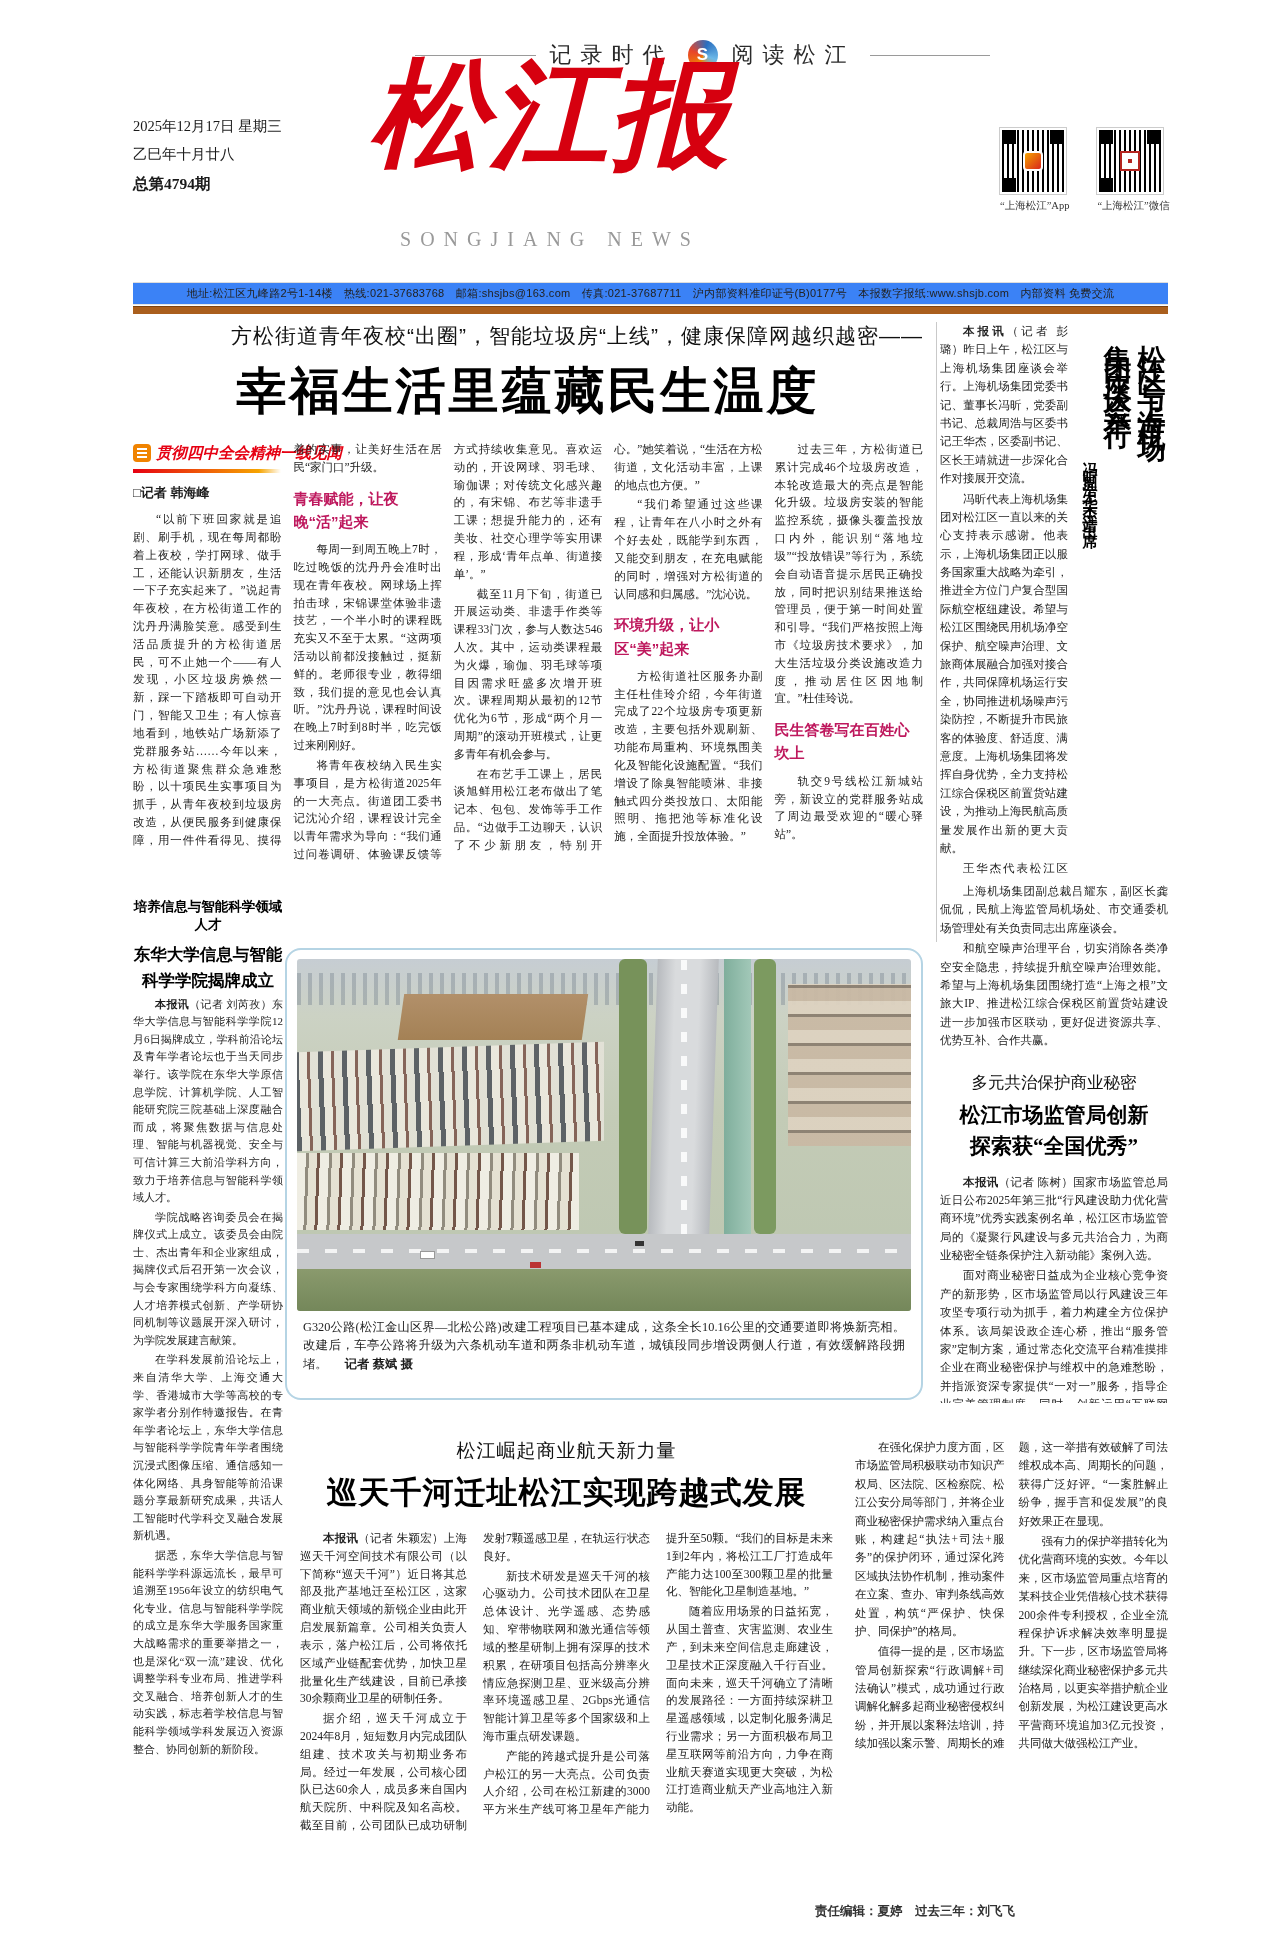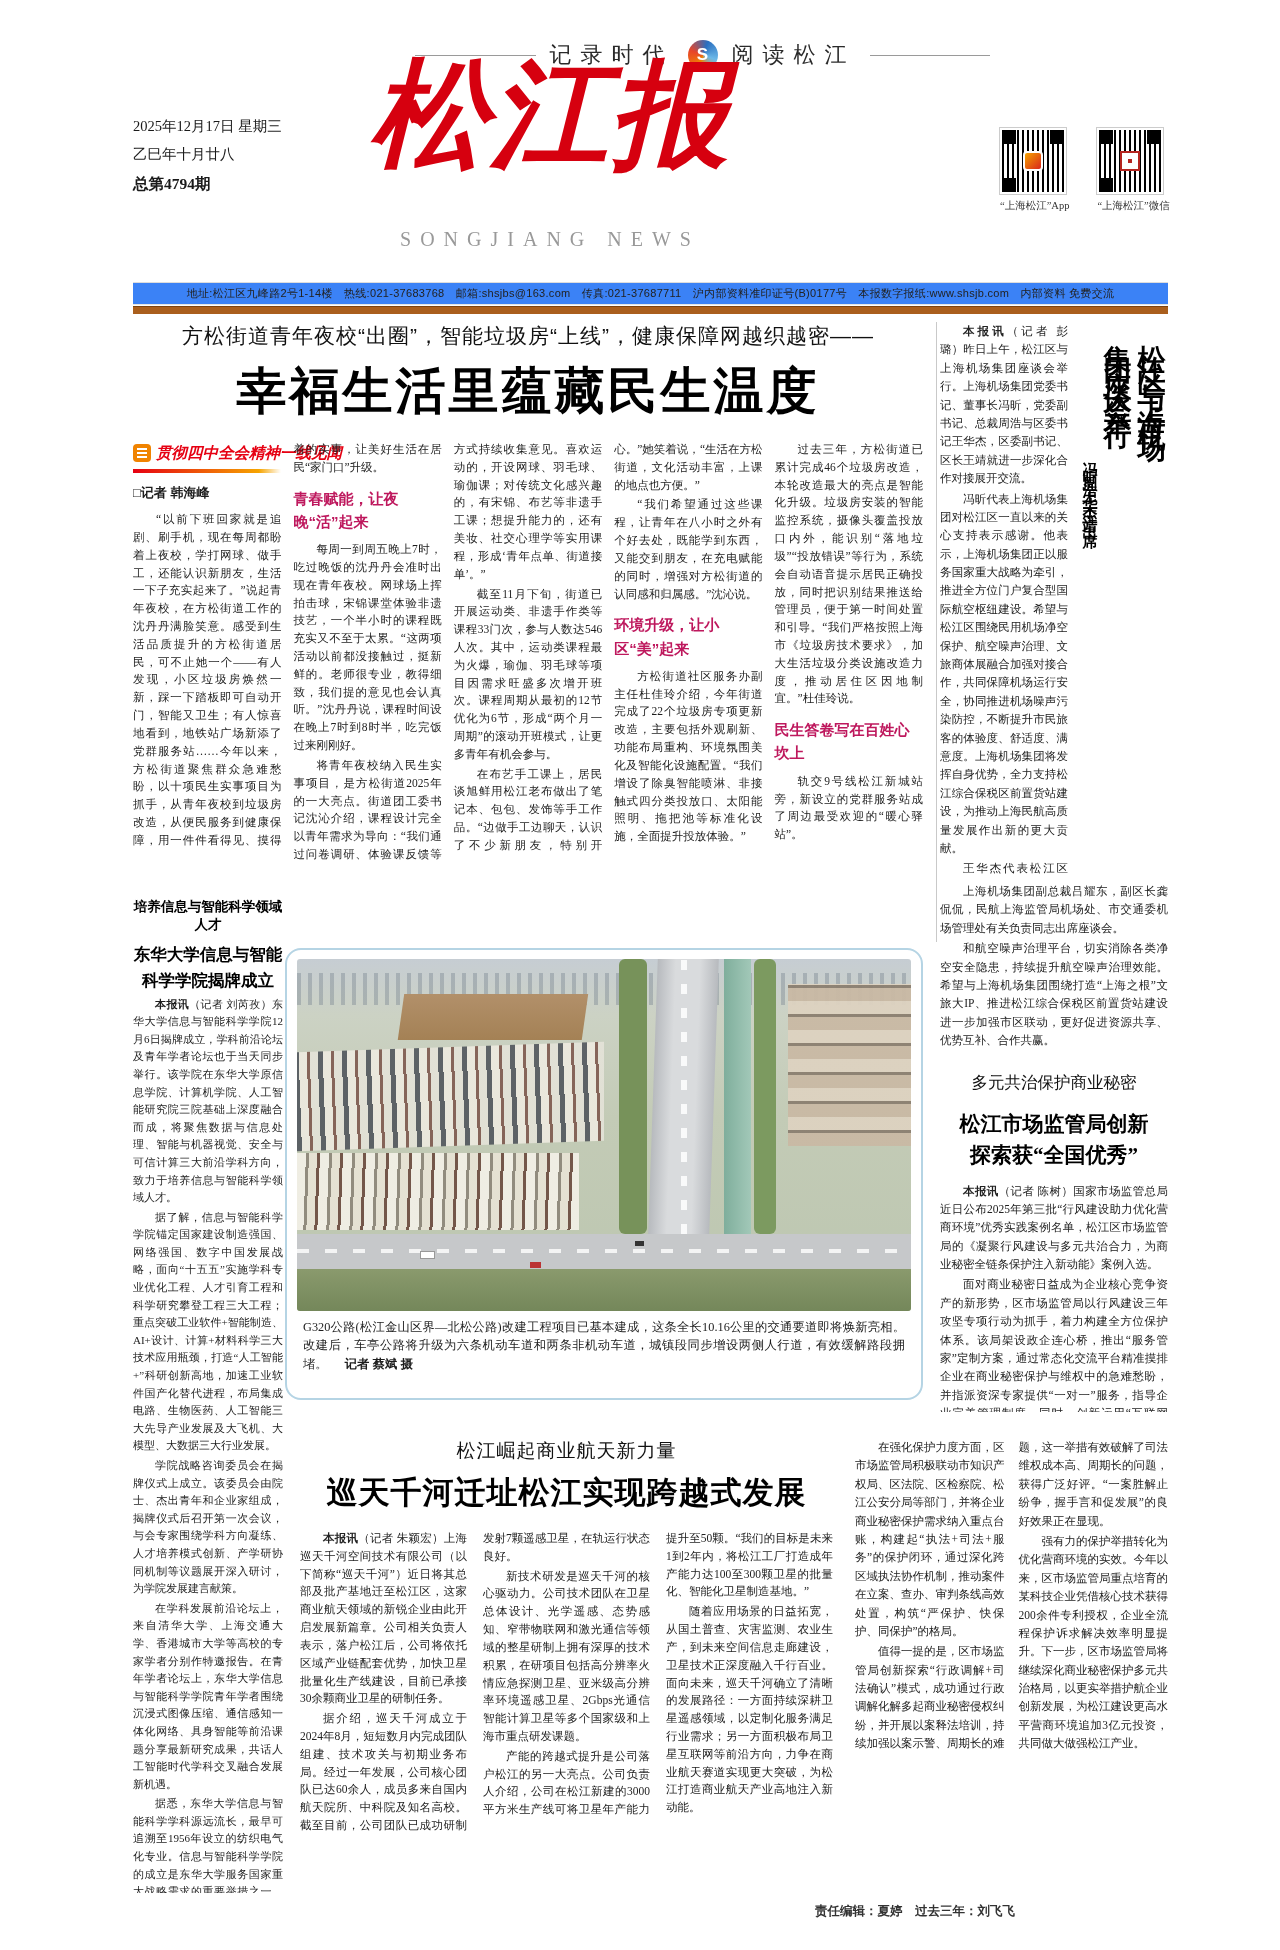--- a/index.html
+++ b/index.html
@@ -32,21 +32,21 @@
   .qr-center.app{background:linear-gradient(135deg,#f5a400,#d9261c);border-radius:4px;}
   .qr-center.wx{background:#fff;border:2px solid #b5241f;box-shadow:inset 0 0 0 6px #fff,inset 0 0 0 10px #b5241f;}
   .qr-label{margin-top:5px;font-size:10.5px;color:#333;}
   
   .info-bar{position:absolute;top:282px;left:133px;width:1035px;height:21px;background:#3b82f6;
         border-top:1px solid #ddd;border-bottom:1px solid #e5e5e2;display:flex;align-items:center;justify-content:center;
         font-family:"Liberation Sans","DejaVu Sans",sans-serif;font-size:11px;color:#222;letter-spacing:.3px;}
   .brown-bar{position:absolute;top:306px;left:133px;width:1035px;height:7px;background:#aa5f1d;border-top:1px solid #7c4310;}
   
   .main-story{position:absolute;top:322px;left:133px;width:790px;}
-  .kicker{text-align:center;font-family:"Liberation Sans","DejaVu Sans",sans-serif;
+  .kicker{text-align:right;font-family:"Liberation Sans","DejaVu Sans",sans-serif;
         font-size:21px;color:#111;letter-spacing:1px;}
   .headline{text-align:center;font-family:"Liberation Sans","DejaVu Sans",sans-serif;
         font-size:50px;font-weight:900;color:#000;letter-spacing:3px;margin-top:8px;}
   .main-body{margin-top:16px;height:468px;column-count:5;column-gap:12px;overflow:hidden;
         font-size:11.5px;line-height:1.55;text-align:justify;color:#1d1d1d;}
   .badge{break-inside:avoid;display:flex;align-items:center;gap:5px;margin-bottom:4px;}
   .badge-icon{width:18px;height:18px;border-radius:4px;background:#f08300;flex:0 0 auto;position:relative;}
   .badge-icon i{position:absolute;left:4px;right:4px;height:2px;background:#fff;}
   .badge-icon i:nth-child(1){top:4px;} .badge-icon i:nth-child(2){top:8px;} .badge-icon i:nth-child(3){top:12px;}
   .badge-text{font-family:"Liberation Sans","DejaVu Sans",sans-serif;font-style:italic;font-weight:900;
@@ -107,21 +107,21 @@
   .air-row{display:flex;height:556px;}
   .air-body{flex:1;overflow:hidden;font-size:11.5px;line-height:1.6;text-align:justify;padding-right:8px;}
   .air-vertical{width:92px;writing-mode:vertical-rl;}
   .vh-line{display:block;font-family:"Liberation Sans","DejaVu Sans",sans-serif;font-weight:900;
         font-size:28px;letter-spacing:13px;color:#000;line-height:34px;}
   .vh-sub{display:block;font-family:"Liberation Sans","DejaVu Sans",sans-serif;font-weight:700;
         font-size:15px;letter-spacing:7px;padding-top:128px;line-height:20px;color:#000;}
   .air-cont{margin-top:4px;font-size:11.5px;line-height:1.6;text-align:justify;}
   .market{margin-top:22px;}
   .mk-kicker{text-align:center;font-family:"Liberation Sans","DejaVu Sans",sans-serif;font-size:16.5px;color:#111;}
-  .mk-headline{text-align:center;font-weight:900;font-size:21px;line-height:1.5;color:#000;margin-top:15px;
+  .mk-headline{text-align:center;font-weight:900;font-size:21px;line-height:1.5;color:#000;margin-top:6px;
         font-family:"Liberation Serif","DejaVu Serif",serif;}
   .mk-body{margin-top:10px;height:230px;overflow:hidden;font-size:11.5px;line-height:1.6;text-align:justify;}
   .bottom-right{position:absolute;top:1438px;left:855px;width:313px;height:457px;overflow:hidden;
         column-count:2;column-gap:14px;font-size:11.5px;line-height:1.6;text-align:justify;}
   
   .footer{position:absolute;top:1903px;left:815px;font-family:"Liberation Sans","DejaVu Sans",sans-serif;
         font-size:12.5px;font-weight:700;color:#333;}
 </style>
 </head>
 <body>
@@ -221,21 +221,20 @@
   </div>
 
   <div class="donghua">
     <div class="dh-kicker">培养信息与智能科学领域人才</div>
     <div class="dh-headline">
       <div>东华大学信息与智能</div>
       <div>科学学院揭牌成立</div>
     </div>
     <div class="col-body">
       <p class="p"><span class="lead">本报讯</span><span>（记者 刘芮孜）东华大学信息与智能科学学院12月6日揭牌成立，学科前沿论坛及青年学者论坛也于当天同步举行。该学院在东华大学原信息学院、计算机学院、人工智能研究院三院基础上深度融合而成，将聚焦数据与信息处理、智能与机器视觉、安全与可信计算三大前沿学科方向，致力于培养信息与智能科学领域人才。</span></p>
-      <p class="p">据了解，信息与智能科学学院锚定国家建设制造强国、网络强国、数字中国发展战略，面向“十五五”实施学科专业优化工程、人才引育工程和科学研究攀登工程三大工程；重点突破工业软件+智能制造、AI+设计、计算+材料科学三大技术应用瓶颈，打造“人工智能+”科研创新高地，加速工业软件国产化替代进程，布局集成电路、生物医药、人工智能三大先导产业发展及大飞机、大模型、大数据三大行业发展。</p>
       <p class="p">学院战略咨询委员会在揭牌仪式上成立。该委员会由院士、杰出青年和企业家组成，揭牌仪式后召开第一次会议，与会专家围绕学科方向凝练、人才培养模式创新、产学研协同机制等议题展开深入研讨，为学院发展建言献策。</p>
       <p class="p">在学科发展前沿论坛上，来自清华大学、上海交通大学、香港城市大学等高校的专家学者分别作特邀报告。在青年学者论坛上，东华大学信息与智能科学学院青年学者围绕沉浸式图像压缩、通信感知一体化网络、具身智能等前沿课题分享最新研究成果，共话人工智能时代学科交叉融合发展新机遇。</p>
       <p class="p">据悉，东华大学信息与智能科学学科源远流长，最早可追溯至1956年设立的纺织电气化专业。信息与智能科学学院的成立是东华大学服务国家重大战略需求的重要举措之一，也是深化“双一流”建设、优化调整学科专业布局、推进学科交叉融合、培养创新人才的生动实践，标志着学校信息与智能科学领域学科发展迈入资源整合、协同创新的新阶段。</p>
     </div>
   </div>
 
   <div class="hangtian">
     <div class="ht-kicker">松江崛起商业航天新力量</div>
     <div class="ht-headline">巡天千河迁址松江实现跨越式发展</div>
     <div class="ht-body">

